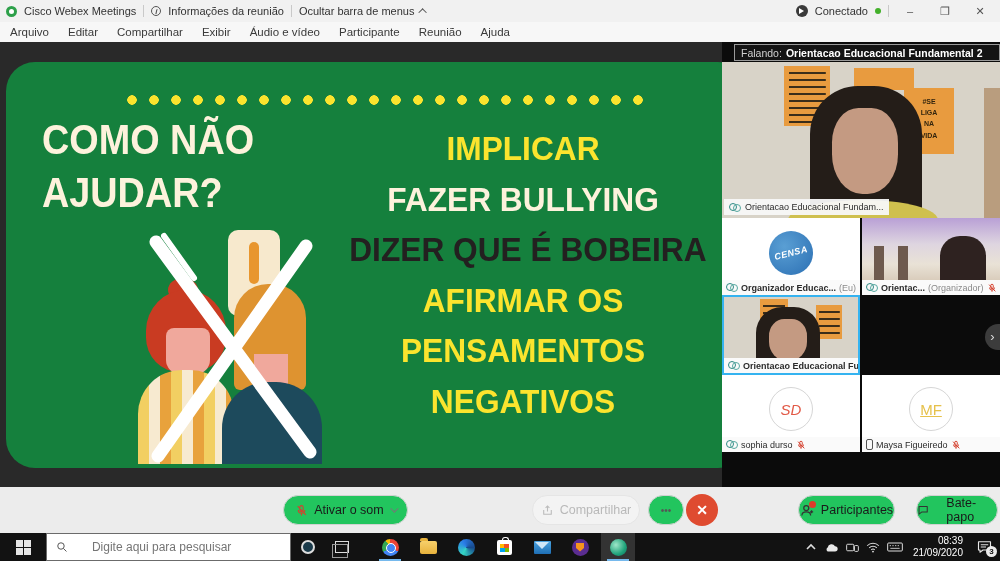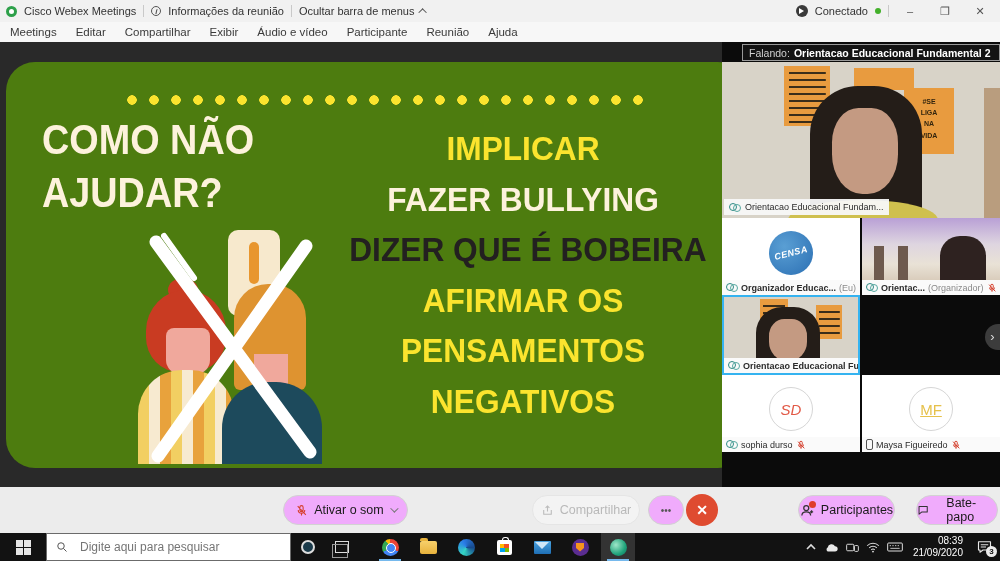--- a/index.html
+++ b/index.html
@@ -21,21 +21,21 @@
     border-left:5px solid #fff; border-top:3px solid transparent; border-bottom:3px solid transparent; }
   .green-dot { width:6px; height:6px; background:#43b02a; border-radius:50%; }
   .winbtn { width:28px; text-align:center; color:#555; font-size:11px; }
 
   
   .menubar { position:absolute; left:0; top:22px; width:1000px; height:20px; background:#f7f7f7;
     display:flex; align-items:center; padding:0 10px; gap:19px; font-size:11.5px; color:#3a3a3a; }
 
   
   .share-area { position:absolute; left:0; top:42px; width:722px; height:445px; background:#292929; }
-  .slide { position:absolute; left:6px; top:20px; width:741px; height:406px; background:#4d7c0f; overflow:hidden;border-radius:29px; }
+  .slide { position:absolute; left:6px; top:20px; width:741px; height:406px; background:#15803d; overflow:hidden;border-radius:29px; }
   .dots-row { position:absolute; left:120px; top:32px; width:528px; height:12px;
     background-image:radial-gradient(circle at 6px 6px, #fbe42e 4.5px, transparent 5px);
     background-size:22px 12px; background-repeat:repeat-x; }
   .slide-title { position:absolute; left:36px; top:52px; font-size:42px; font-weight:700;
     color:#fdf2dc; line-height:1.25; transform:scaleX(.9); transform-origin:left top; letter-spacing:0; }
   .slide-list { position:absolute; left:336px; top:62px; width:362px; text-align:center; }
   .slide-item { font-size:33px; font-weight:700; line-height:50.5px; white-space:nowrap;
     transform:scaleX(.96); transform-origin:center; }
 
   
@@ -48,21 +48,21 @@
   .p1-face { position:absolute; left:32px; top:98px; width:44px; height:46px; background:#f0a89c; border-radius:8px 8px 14px 14px; }
   .p1-body { position:absolute; left:4px; top:140px; width:96px; height:94px; border-radius:44px 44px 0 0;
     background:repeating-linear-gradient(90deg, #f2cf62 0 11px, #f7ead0 11px 22px, #e8a23c 22px 33px); }
   .p2-hair { position:absolute; left:100px; top:54px; width:72px; height:106px; background:#de9330; border-radius:34px 34px 6px 6px; }
   .p2-face { position:absolute; left:120px; top:124px; width:34px; height:30px; background:#f0a89c; }
   .p2-body { position:absolute; left:88px; top:152px; width:100px; height:82px; background:#1d4a5c; border-radius:46px 46px 0 0; }
   .x-svg { position:absolute; left:0; top:0; }
 
   
   .panel { position:absolute; left:722px; top:42px; width:278px; height:445px; background:#0b0b0b; }
-  .speak-banner { position:absolute; left:20px; top:2px; right:0; height:17px; background:#141414;
+  .speak-banner { position:absolute; left:12px; top:2px; right:0; height:17px; background:#141414;
     border:1px solid #999; display:flex; align-items:center; padding:0 6px; font-size:10.5px;
     color:#cfcfcf; white-space:nowrap; overflow:hidden; }
   .speak-banner b { color:#fff; margin-left:4px; }
 
   .main-video { position:absolute; left:0; top:20px; width:278px; height:156px; background:#d8d3c8; overflow:hidden; }
   .poster { position:absolute; background:#e89b3f; }
   .poster-lines { background-image:repeating-linear-gradient(#3a2d1a 0 2px, transparent 2px 7px);
     background-size:80% 100%; background-position:center 6px; background-repeat:no-repeat; }
   .poster-text { font-size:7px; font-weight:700; color:#33250e; text-align:center; line-height:1.6; padding-top:8px; }
   .door { position:absolute; right:0; top:26px; width:16px; height:130px; background:#b99d7e; }
@@ -98,40 +98,40 @@
 
   
   .wx { position:relative; width:12px; height:9px; flex:0 0 12px; }
   .wx::before, .wx::after { content:""; position:absolute; width:6px; height:6px; border:1.5px solid #2e8a84; border-radius:50%; }
   .wx::before { left:0; top:0; } .wx::after { left:4px; top:1px; border-color:#56a8a0; }
   .ph { width:7px; height:11px; border:1.2px solid #555; border-radius:2px; flex:0 0 7px; }
   svg.mic-s { width:10px; height:10px; flex:0 0 10px; }
 
   
   .controlbar { position:absolute; left:0; top:487px; width:1000px; height:46px; background:#ececec; }
-  .pill { position:absolute; top:8px; height:30px; background:#f0abfc; border:1px solid #d2d2d2;
+  .pill { position:absolute; top:8px; height:30px; background:#22c55e; border:1px solid #d2d2d2;
     border-radius:16px; display:flex; align-items:center; justify-content:center; gap:6px;
     font-size:12.5px; color:#1a1a1a; }
   .pill.disabled { background:#f3f3f3; border-color:#e5e5e5; color:#b9b9b9; }
   .caret { width:6px; height:6px; border-right:1.5px solid #777; border-bottom:1.5px solid #777;
     transform:rotate(45deg) translateY(-2px); }
   .leave-btn { position:absolute; left:686px; top:7px; width:32px; height:32px; border-radius:50%;
     background:#df4b30; color:#fff; font-size:14px; font-weight:700; display:flex; align-items:center;
     justify-content:center; }
   .part-dot { position:absolute; width:7px; height:7px; background:#df3b2a; border-radius:50%;
     left:24px; top:5px; }
 
   
   .taskbar { position:absolute; left:0; top:533px; width:1000px; height:28px; background:#121212;
     display:flex; align-items:center; }
   .startbtn { width:46px; height:28px; display:flex; align-items:center; justify-content:center; }
   .winlogo { display:grid; grid-template-columns:7px 7px; grid-template-rows:7px 7px; gap:1px; }
   .winlogo i { background:#e6e6e6; }
   .searchbox { width:245px; height:28px; background:#fff; border:1px solid #6b6b6b; display:flex;
-    align-items:center; gap:12px; padding:0 9px; }
+    align-items:center; gap:24px; padding:0 9px; }
   .searchbox input { border:0; outline:0; font-size:12px; color:#444; width:190px;
     font-family:"Liberation Sans", sans-serif; background:transparent; }
   .tb-ic { width:34px; height:28px; display:flex; align-items:center; justify-content:center; position:relative; }
   .tb-ic.active { background:#333; }
   .tb-ic.running::after { content:""; position:absolute; bottom:0; left:6px; right:6px; height:2px; background:#76b9ed; }
   .cortana { width:14px; height:14px; border:2px solid #ddd; border-radius:50%; background:#1a3a4a; }
   .taskview { width:14px; height:12px; border:1.5px solid #ddd; position:relative; background:transparent; }
   .taskview::after { content:""; position:absolute; left:-4px; top:2px; width:14px; height:12px; border:1.5px solid #9a9a9a; }
   .chrome { width:17px; height:17px; border-radius:50%;
     background:conic-gradient(#ea4335 0 33%, #4285f4 33% 66%, #34a853 66% 90%, #fbbc05 90% 100%); position:relative; }
@@ -176,21 +176,21 @@
     <span class="conn-ic"></span>
     <span>Conectado</span>
     <span class="green-dot"></span>
     <span class="tb-div"></span>
     <span class="winbtn">–</span>
     <span class="winbtn">❐</span>
     <span class="winbtn">✕</span>
   </div>
 
   <div class="menubar">
-    <span>Meetings</span>
+    <span>Arquivo</span>
     <span>Editar</span>
     <span>Compartilhar</span>
     <span>Exibir</span>
     <span>Áudio e vídeo</span>
     <span>Participante</span>
     <span>Reunião</span>
     <span>Ajuda</span>
   </div>
 
   <div class="share-area">

